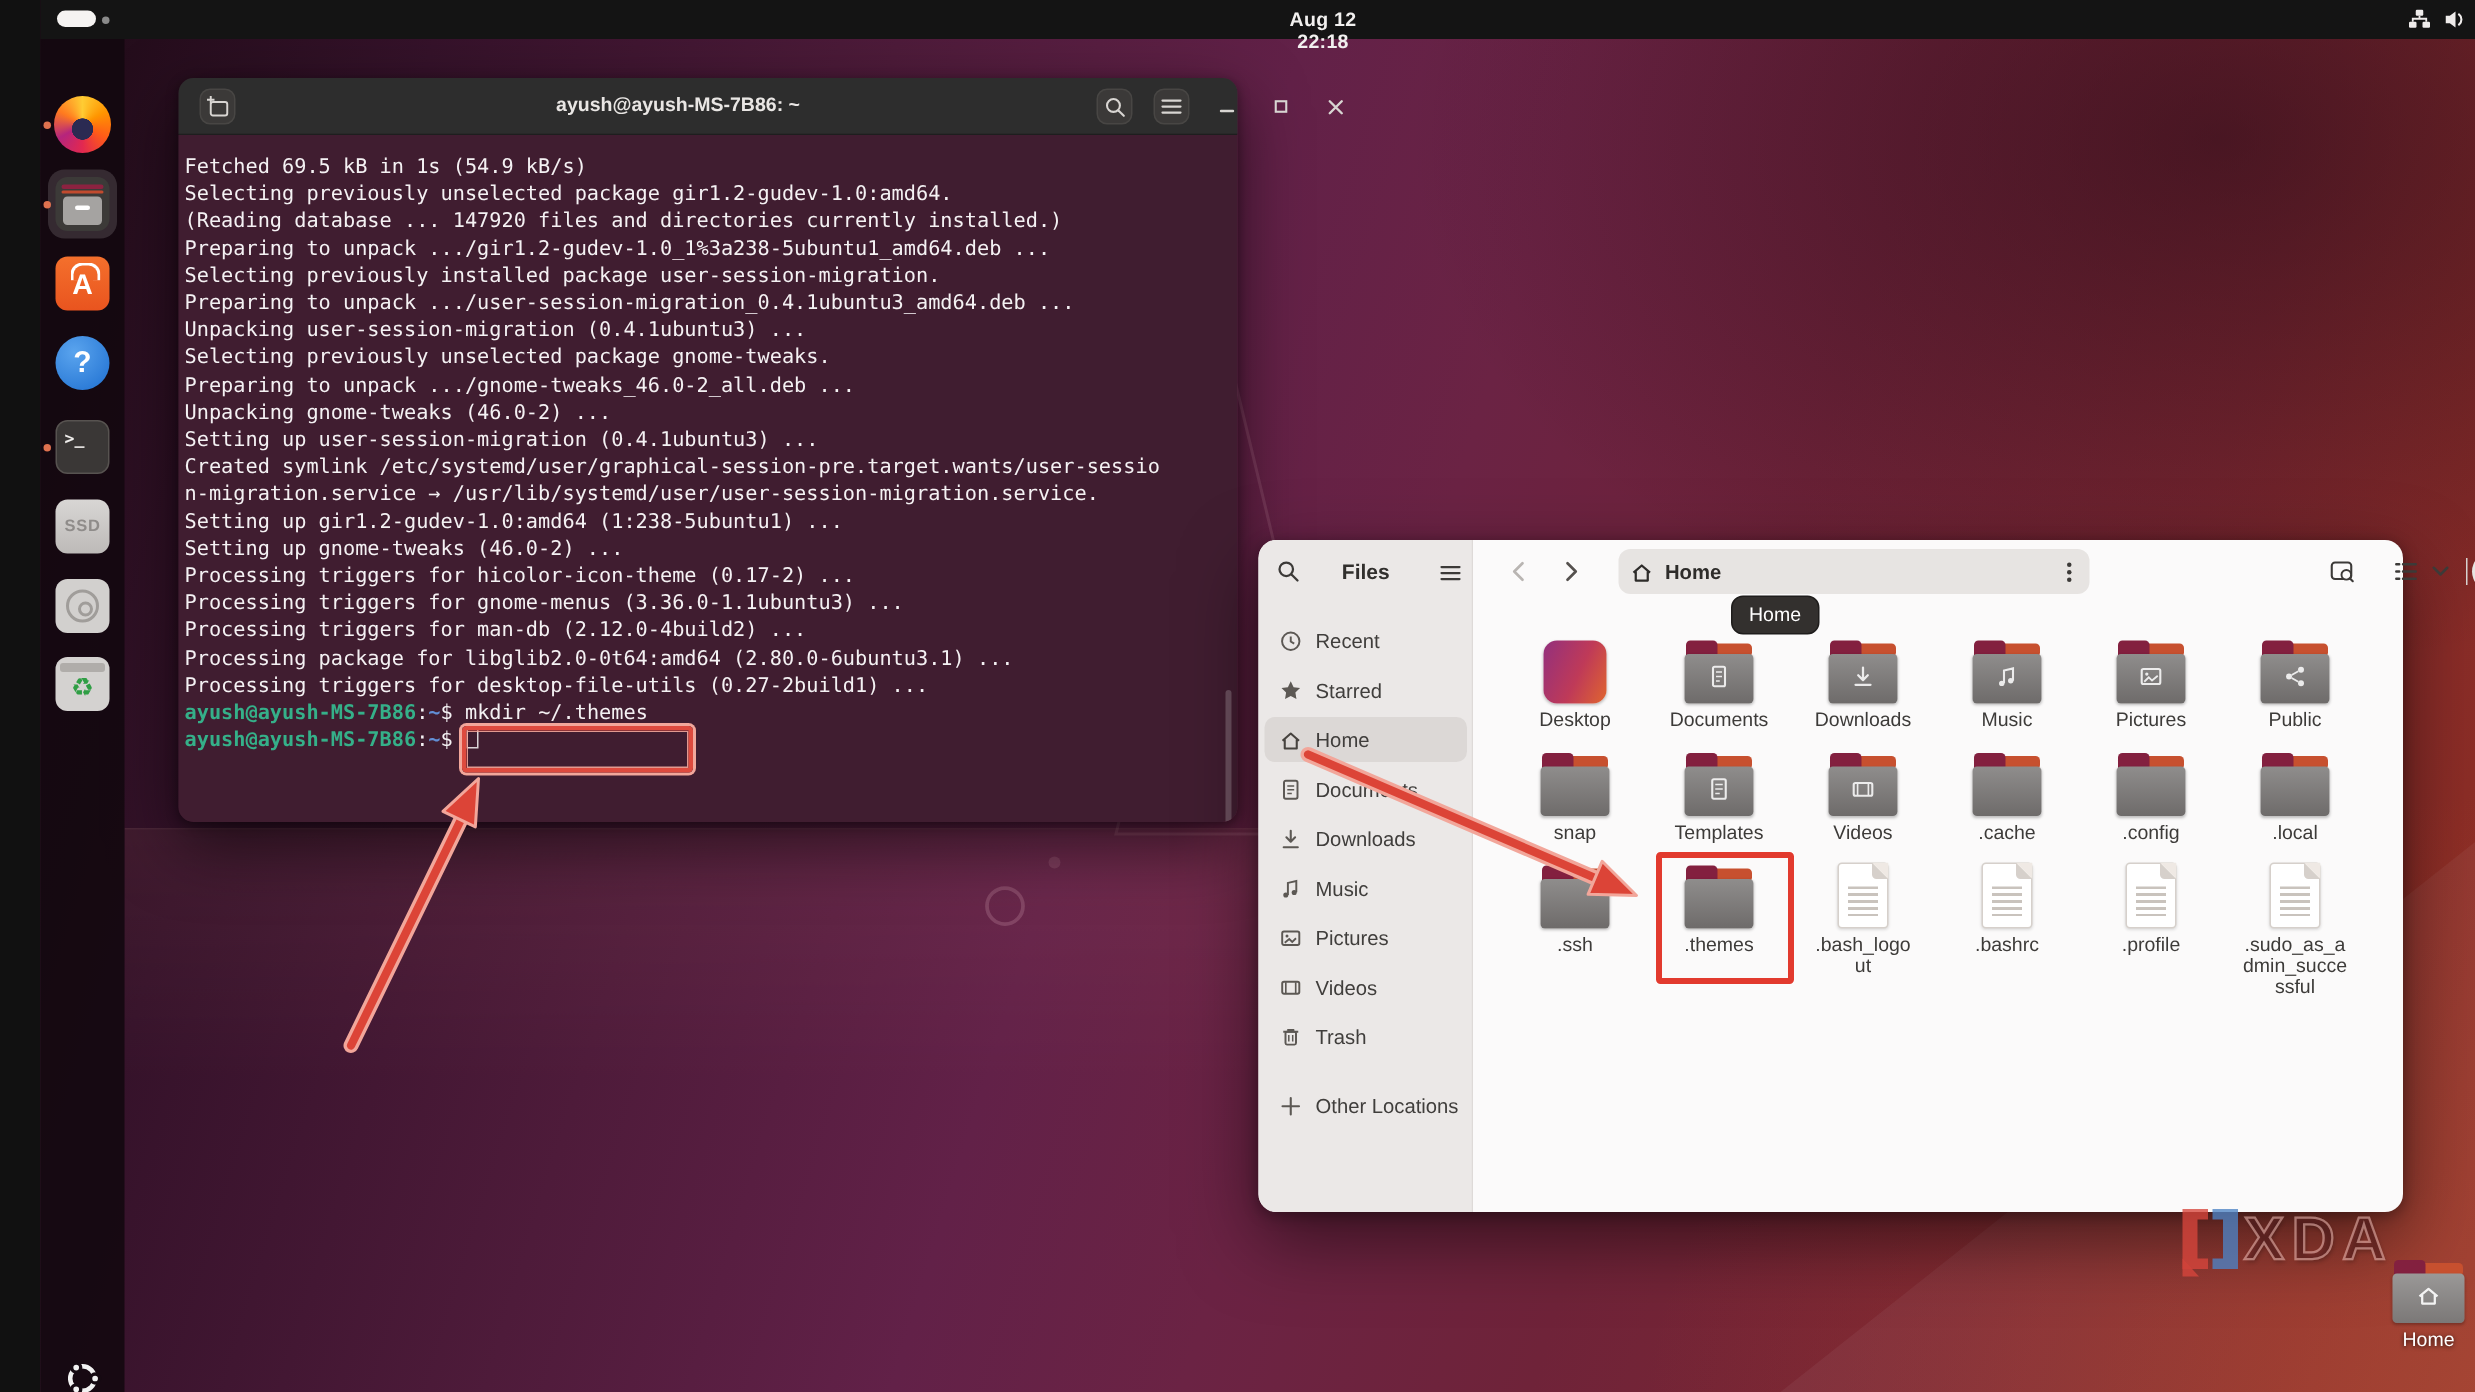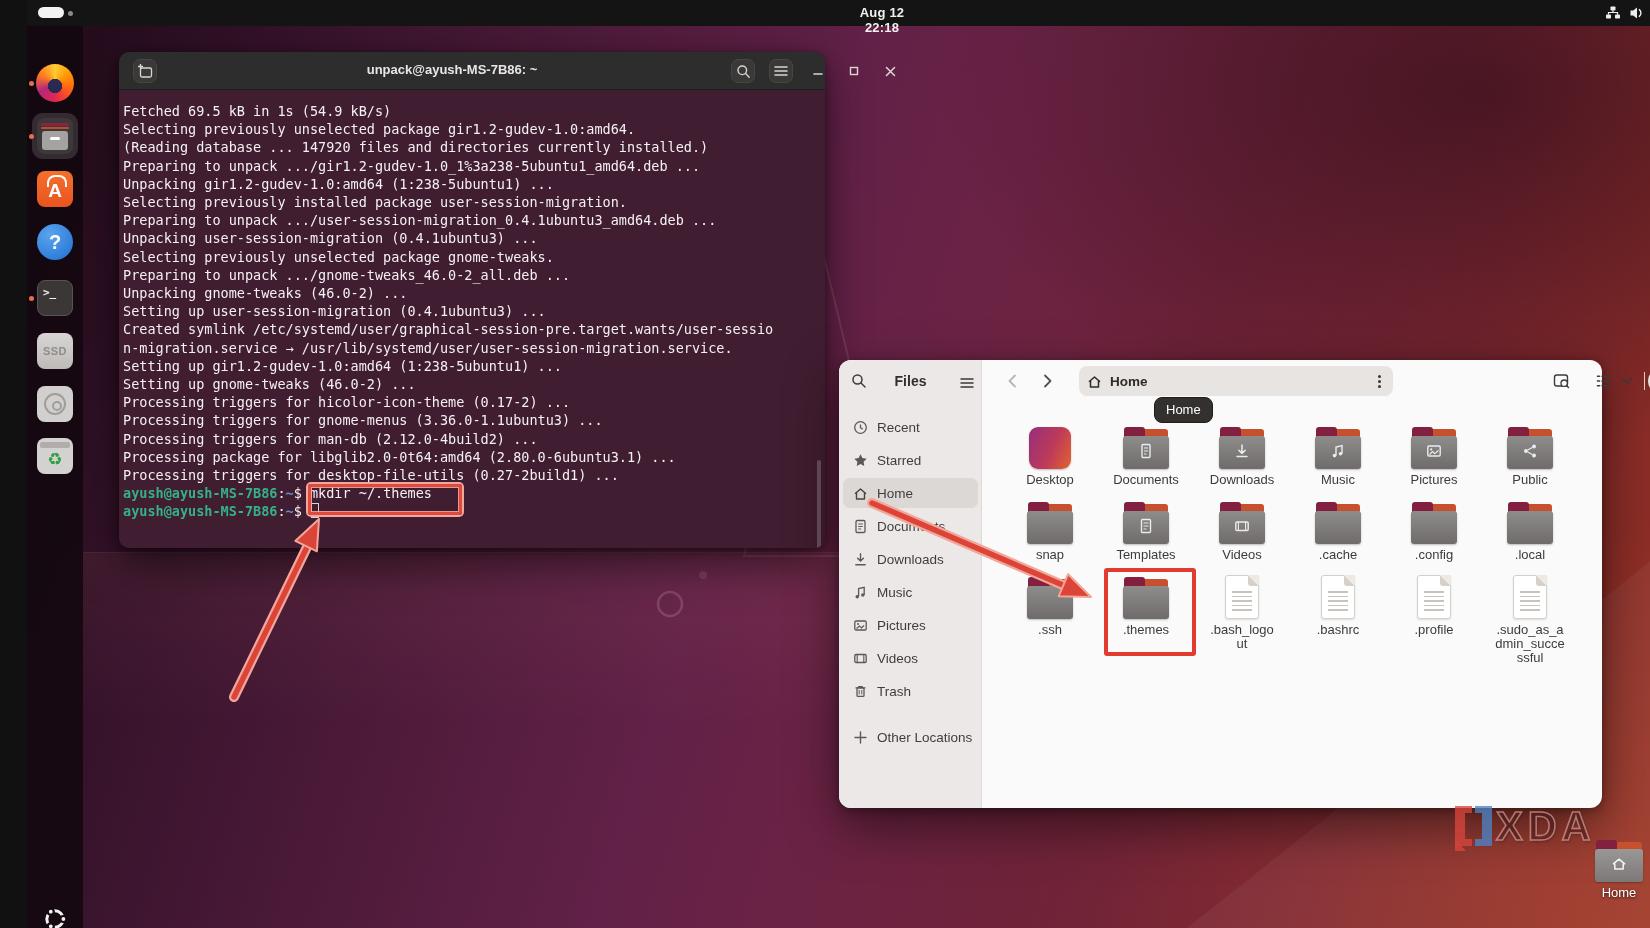--- a/index.html
+++ b/index.html
@@ -212,21 +212,21 @@
   </div>
 
   <div class="term">
     <div class="term-titlebar">
       <div class="tbtn" style="left:14px">
         <svg width="16" height="16" viewBox="0 0 16 16">
             <rect x="3.5" y="5" width="11" height="9" rx="1.5" fill="none" stroke="#d8d5d2" stroke-width="1.3"></rect>
             <path d="M3.5 1v5M1 3.5h5" stroke="#d8d5d2" stroke-width="1.3"></path>
           </svg>
       </div>
-      <div class="term-title">unpack@ayush-MS-7B86: ~</div>
+      <div class="term-title">ayush@ayush-MS-7B86: ~</div>
       <div class="tbtn" style="left:612px">
         <svg width="15" height="15" viewBox="0 0 15 15">
             <circle cx="6.3" cy="6.3" r="4.3" fill="none" stroke="#d8d5d2" stroke-width="1.4"></circle>
             <path d="M9.6 9.6l3.6 3.6" stroke="#d8d5d2" stroke-width="1.4" stroke-linecap="round"></path>
           </svg>
       </div>
       <div class="tbtn" style="left:650px">
         <svg width="14" height="12" viewBox="0 0 14 12">
             <path d="M1 2h12M1 6h12M1 10h12" stroke="#d8d5d2" stroke-width="1.5" stroke-linecap="round"></path>
           </svg>
@@ -248,21 +248,20 @@
             <path d="M2.5 2.5l8 8M10.5 2.5l-8 8" stroke="#d8d5d2" stroke-width="1.6" stroke-linecap="round"></path>
           </svg>
       </div>
     </div>
     <div class="term-body">
       <div class="term-text">
         <div class="tline">Fetched 69.5 kB in 1s (54.9 kB/s)</div>
         <div class="tline">Selecting previously unselected package gir1.2-gudev-1.0:amd64.</div>
         <div class="tline">(Reading database ... 147920 files and directories currently installed.)</div>
         <div class="tline">Preparing to unpack .../gir1.2-gudev-1.0_1%3a238-5ubuntu1_amd64.deb ...</div>
-        <div class="tline">Unpacking gir1.2-gudev-1.0:amd64 (1:238-5ubuntu1) ...</div>
         <div class="tline">Selecting previously installed package user-session-migration.</div>
         <div class="tline">Preparing to unpack .../user-session-migration_0.4.1ubuntu3_amd64.deb ...</div>
         <div class="tline">Unpacking user-session-migration (0.4.1ubuntu3) ...</div>
         <div class="tline">Selecting previously unselected package gnome-tweaks.</div>
         <div class="tline">Preparing to unpack .../gnome-tweaks_46.0-2_all.deb ...</div>
         <div class="tline">Unpacking gnome-tweaks (46.0-2) ...</div>
         <div class="tline">Setting up user-session-migration (0.4.1ubuntu3) ...</div>
         <div class="tline">Created symlink /etc/systemd/user/graphical-session-pre.target.wants/user-sessio</div>
         <div class="tline">n-migration.service → /usr/lib/systemd/user/user-session-migration.service.</div>
         <div class="tline">Setting up gir1.2-gudev-1.0:amd64 (1:238-5ubuntu1) ...</div>

